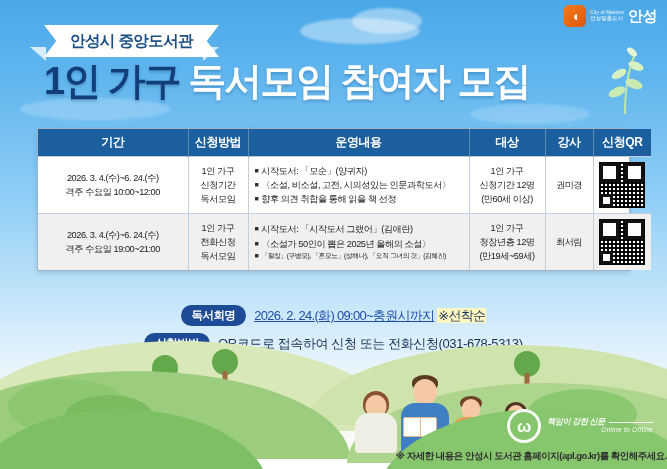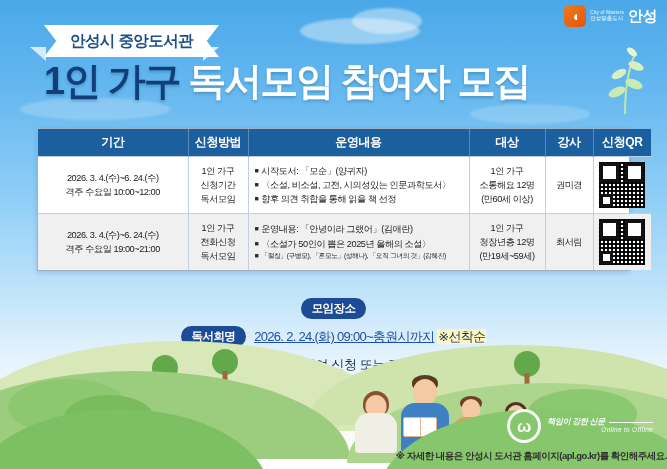--- a/index.html
+++ b/index.html
@@ -287,42 +287,42 @@
             <div>신청기간</div>
             <div>독서모임</div>
           </td>
           <td class="content">
             <div><span class="sq">■</span><span>시작도서: 「모순」(양귀자)</span></div>
             <div><span class="sq">■</span><span>〈소설, 비소설, 고전, 시의성있는 인문과학도서〉</span></div>
             <div><span class="sq">■</span><span>향후 의견 취합을 통해 읽을 책 선정</span></div>
           </td>
           <td>
             <div>1인 가구</div>
-            <div>소통해요 12명</div>
+            <div>신청기간 12명</div>
             <div>(만60세 이상)</div>
           </td>
           <td>권미경</td>
           <td>
             <div class="qrbox">
                 <span class="qr-bl"></span>
               </div>
           </td>
         </tr>
         <tr class="alt">
           <td>
             <div>2026. 3. 4.(수)~6. 24.(수)</div>
             <div>격주 수요일 19:00~21:00</div>
           </td>
           <td>
             <div>1인 가구</div>
             <div>전화신청</div>
             <div>독서모임</div>
           </td>
           <td class="content">
-            <div><span class="sq">■</span><span>운영내용: 「안녕이라 그랬어」(김애란)</span></div>
+            <div><span class="sq">■</span><span>시작도서: 「시작도서 그랬어」(김애란)</span></div>
             <div><span class="sq">■</span><span>〈소설가 50인이 뽑은 2025년 올해의 소설〉</span></div>
             <div class="tiny"><span class="sq">■</span><span>「절창」(구병모), 「혼모노」(성해나), 「오직 그녀의 것」(김혜진)</span></div>
           </td>
           <td>
             <div>1인 가구</div>
             <div>청장년층 12명</div>
             <div>(만19세~59세)</div>
           </td>
           <td>최서림</td>
           <td>
@@ -330,21 +330,20 @@
                 <span class="qr-bl"></span>
               </div>
           </td>
         </tr>
       </tbody>
     </table>
   </div>
 
   <div class="info">
     <div class="info-row">
-      <span class="pill">모임장소</span>
     </div>
     <div class="info-row">
       <span class="pill">독서회명</span>
       <span class="info-txt"><span class="hl">2026. 2. 24.(화) 09:00~충원시까지</span> <span class="mark">※선착순</span></span>
     </div>
     <div class="info-row">
       <span class="pill">신청방법</span>
       <span class="info-txt tel">QR코드로 접속하여 신청 또는 전화신청(031-678-5313)</span>
     </div>
   </div>

